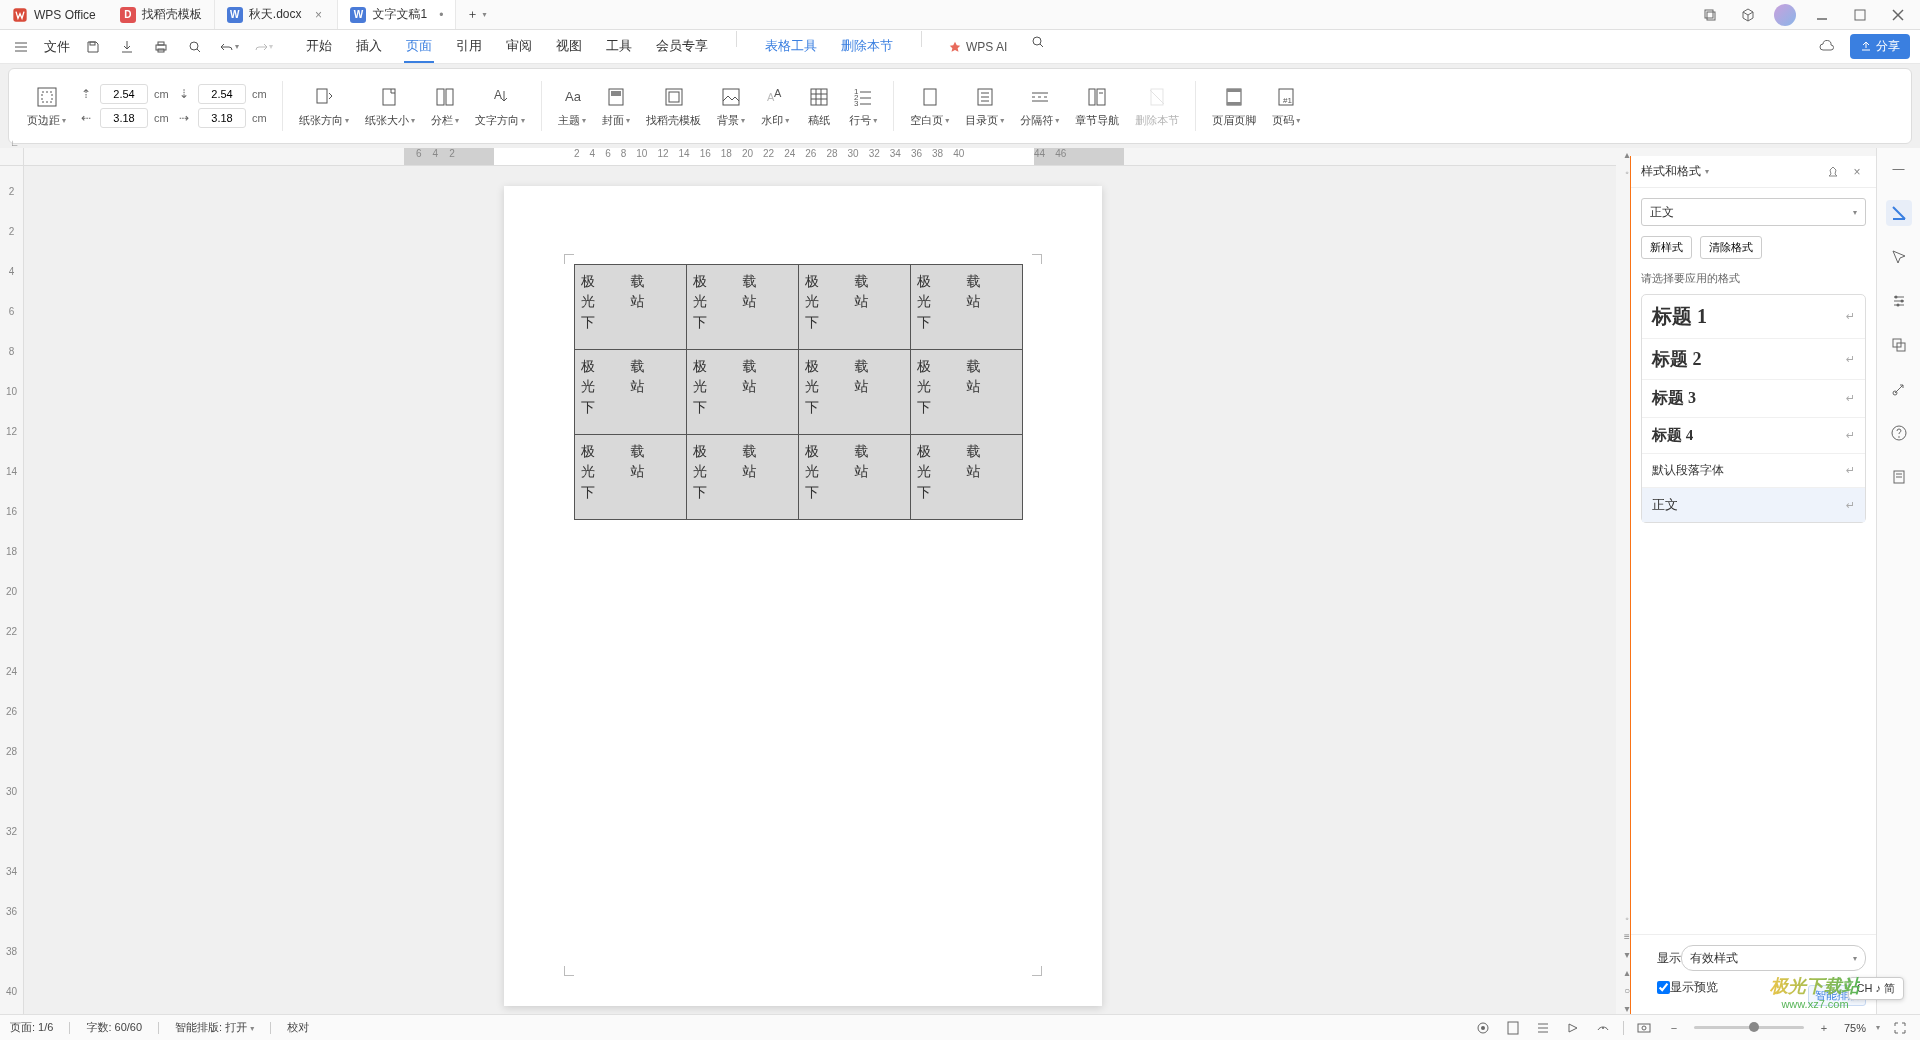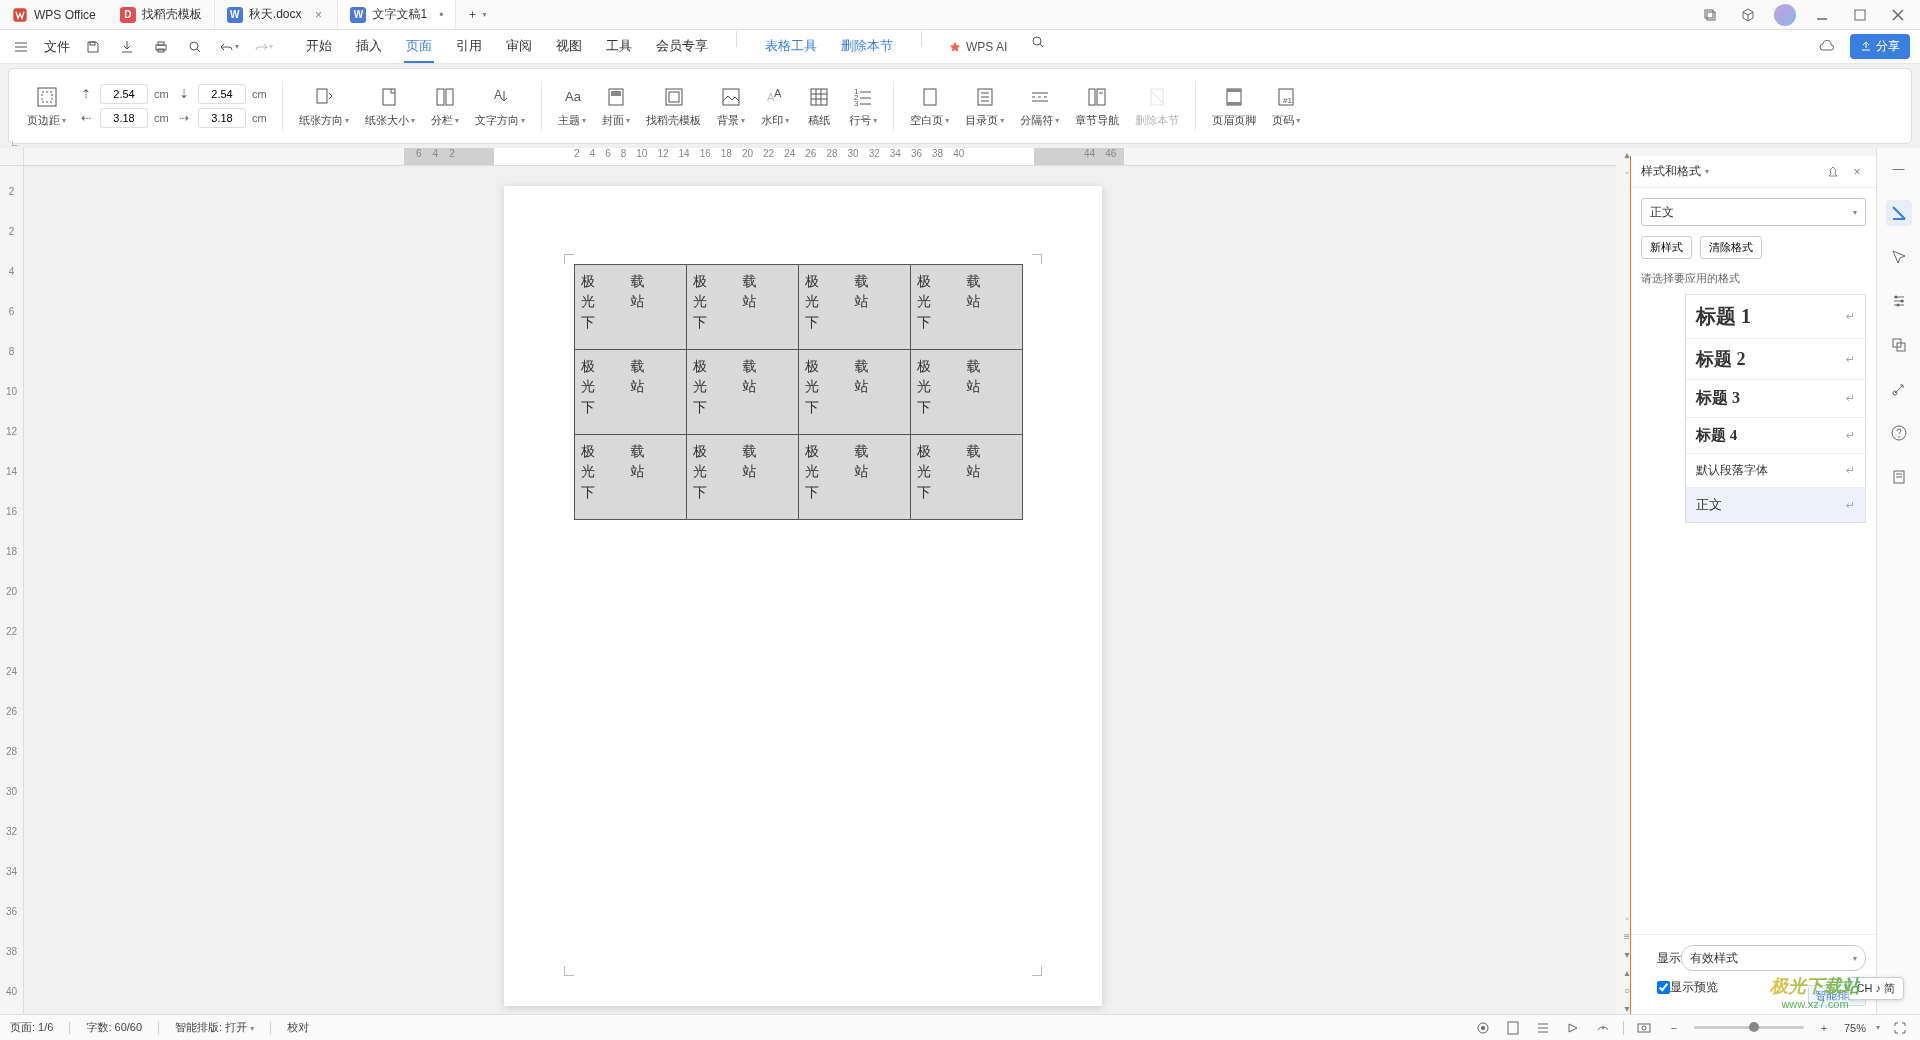--- a/index.html
+++ b/index.html
@@ -49,21 +49,21 @@
 .margin-input { width: 48px; height: 20px; border: 1px solid #ddd; border-radius: 3px; font-size: 11px; text-align: center; background: #fff; }
 .unit { font-size: 11px; color: #666; }
 .chev { font-size: 8px; color: #888; }
 
 
 .main { position: absolute; top: 148px; left: 0; right: 0; bottom: 26px; display: flex; background: #f5f5f5; }
 .ruler-corner { position: absolute; top: 0; left: 0; width: 24px; height: 18px; background: #f5f5f5; border-right: 1px solid #ddd; border-bottom: 1px solid #ddd; z-index: 5; font-size:9px; color:#888; display:flex; align-items:center; justify-content:center;}
 .ruler-h { position: absolute; top: 0; left: 24px; right: 304px; height: 18px; background: #f5f5f5; border-bottom: 1px solid #ddd; overflow: hidden; z-index: 4; }
 .ruler-h-neg { position:absolute; left: 392px; display:flex; gap:11px; font-size:10px; color:#888;}
 .ruler-h-mid { position:absolute; left: 550px; display:flex; gap:10px; font-size:10px; color:#888;}
-.ruler-h-end { position:absolute; left: 1060px; display:flex; gap:10px; font-size:10px; color:#888;}
+.ruler-h-end { position:absolute; left: 1010px; display:flex; gap:10px; font-size:10px; color:#888;}
 .ruler-h-bg { position:absolute; left:380px; width:720px; height:100%; display:flex;}
 .ruler-h-bg .dark{ background:#d0d0d0; height:100%;}
 .ruler-h-bg .light{ background:#fff; height:100%;}
 .ruler-v { position: absolute; top: 18px; left: 0; width: 24px; bottom: 0; background: #f5f5f5; border-right: 1px solid #ddd; z-index: 4; }
 .ruler-v-inner { position: absolute; top: 20px; left: 0; width: 100%; display: flex; flex-direction: column; align-items: center; font-size: 10px; color: #888; }
 .ruler-v-num { height: 40px; display:flex; align-items:flex-start;}
 .canvas-wrap { position: absolute; top: 18px; left: 24px; right: 304px; bottom: 0; overflow: auto; background: #f0f0f0; }
 .page { position: absolute; left: 480px; top: 20px; width: 598px; height: 820px; background: #fff; box-shadow: 0 2px 8px rgba(0,0,0,0.15); }
 .page-corner { position:absolute; width:10px; height:10px; border:1px solid #bbb;}
 .page-corner.tl{ top:68px; left:60px; border-right:none; border-bottom:none;}
@@ -82,21 +82,21 @@
 
 .right-panel { position: absolute; top: 8px; right: 44px; width: 246px; bottom: 0; background: #fff; border-left: 1px solid #f97316; display: flex; flex-direction: column; z-index: 3; }
 .panel-header { height: 32px; display: flex; align-items: center; padding: 0 10px; gap: 6px; border-bottom: 1px solid #eee; }
 .panel-header .pt { font-size: 12px; flex: 1; display:flex; align-items:center; gap:4px;}
 .panel-header .pb { width: 18px; height: 18px; display: inline-flex; align-items: center; justify-content: center; color: #888; cursor: pointer; }
 .panel-body { padding: 10px; flex: 1; overflow: auto; }
 .style-select { width: 100%; height: 28px; border: 1px solid #ccc; border-radius: 3px; padding: 0 8px; font-size: 12px; display:flex; align-items:center; justify-content:space-between; background:#fff;}
 .style-btns { display: flex; gap: 8px; margin-top: 10px; }
 .style-btn-sm { border: 1px solid #ccc; border-radius: 3px; padding: 3px 8px; font-size: 11px; background: #fff; cursor: pointer; }
 .hint { font-size: 11px; color: #666; margin: 12px 0 8px; }
-.style-list { border: 1px solid #ddd; border-radius: 0; margin-left: 44px; }
+.style-list { border: 1px solid #ddd; border-radius: 5px; }
 .style-item { padding: 8px 10px; display: flex; align-items: center; justify-content: space-between; cursor: pointer; border-bottom: 1px solid #f0f0f0; }
 .style-item:last-child { border-bottom: none; }
 .style-item .sn { font-family: SimSun, serif; }
 .style-item .sn.h1 { font-size: 20px; font-weight: bold; }
 .style-item .sn.h2 { font-size: 18px; font-weight: bold; }
 .style-item .sn.h3 { font-size: 16px; font-weight: bold; }
 .style-item .sn.h4 { font-size: 15px; font-weight: bold; }
 .style-item .sn.def { font-size: 12px; }
 .style-item .sn.body { font-size: 13px; }
 .style-item.sel { background: #eef3fb; }

